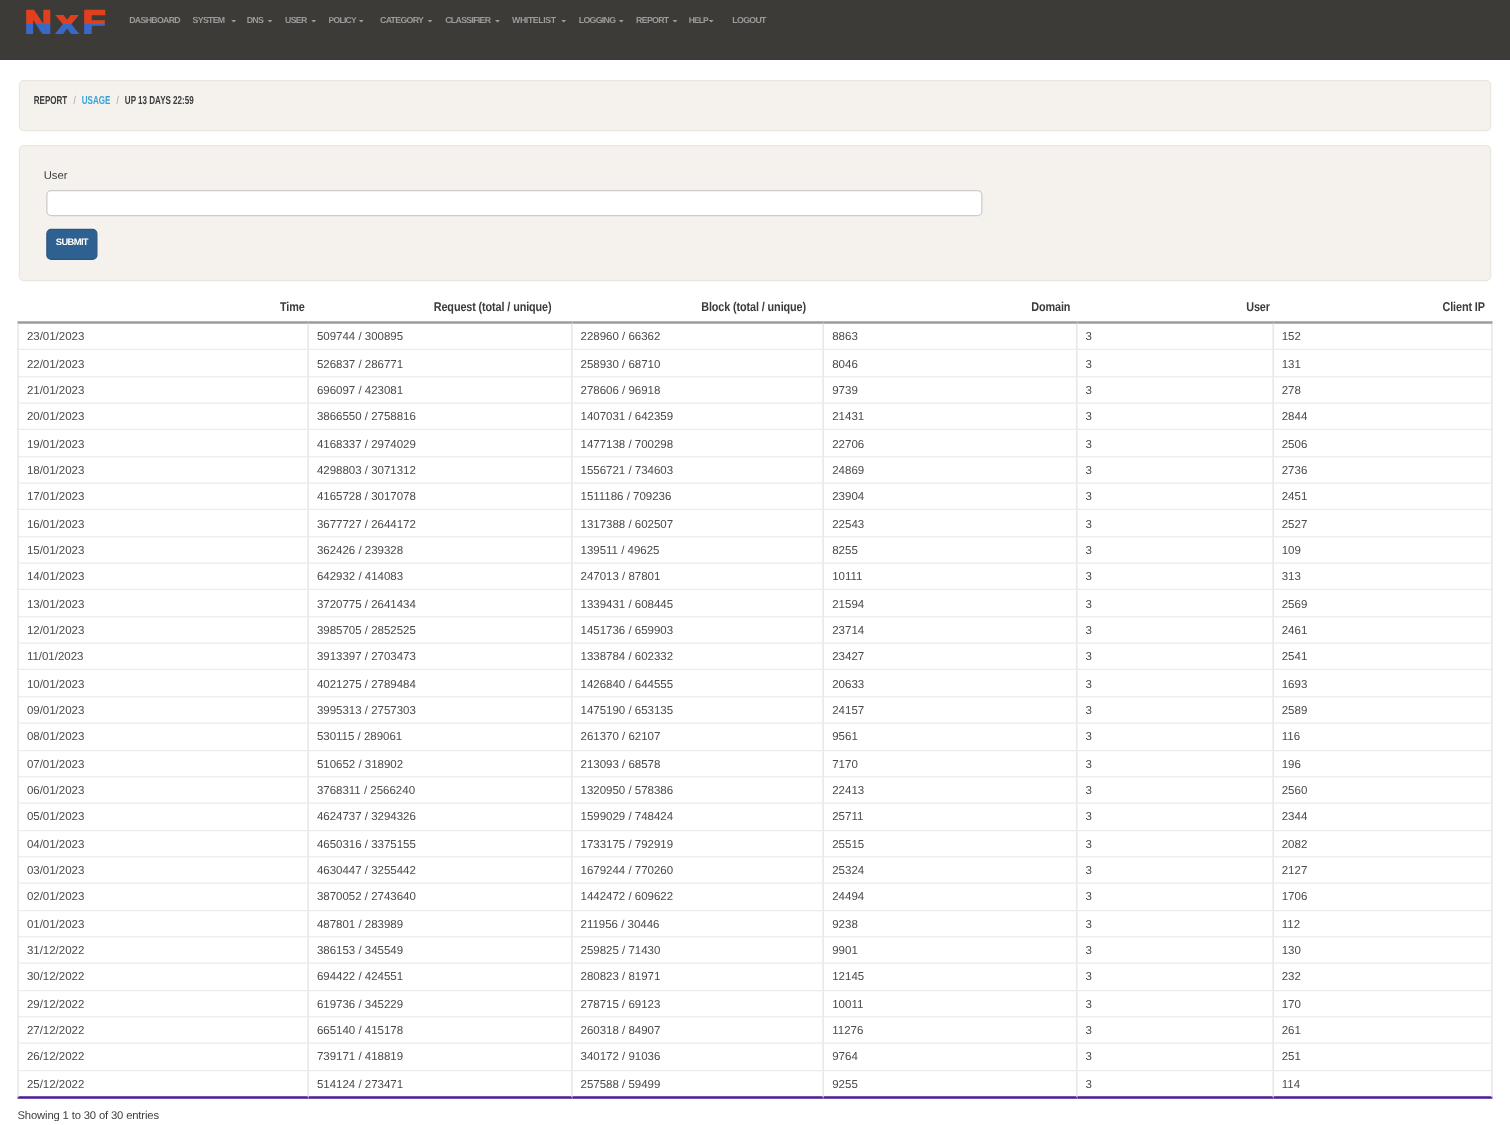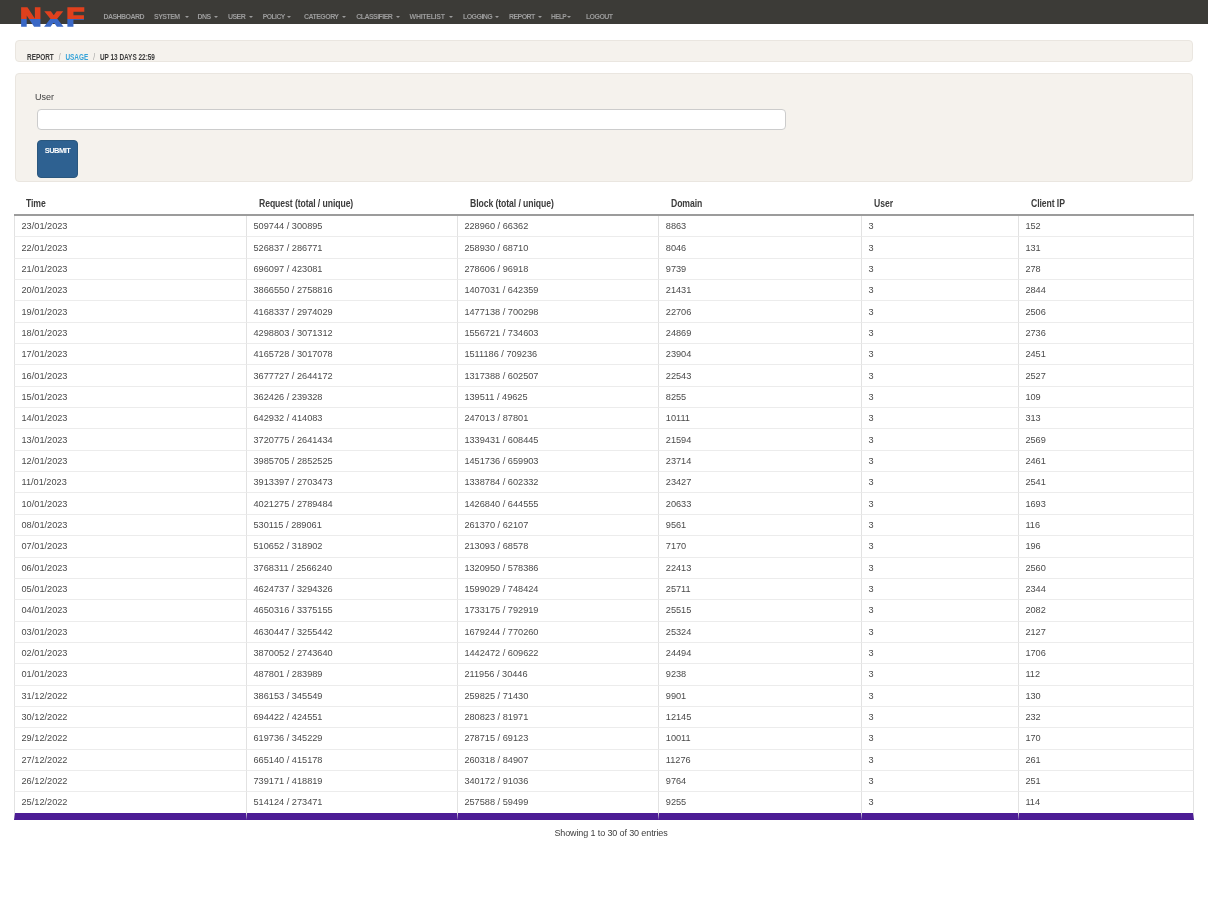--- a/index.html
+++ b/index.html
@@ -1,33 +1,33 @@
 <!DOCTYPE html>
 <html><head><meta charset="utf-8">
 <style>
 html,body{margin:0;padding:0;background:#fff;}
 body{font-family:"Liberation Sans",sans-serif;width:1208px;}
-.nav{position:relative;height:24px;background:#3c3b37;}
+.nav{position:relative;height:48px;background:#3c3b37;}
 .mi{position:absolute;top:0;height:36px;line-height:34.5px;font-size:7px;font-weight:bold;letter-spacing:-0.55px;color:#9b9b9b;white-space:nowrap;}
 .caret{position:absolute;top:16.3px;width:0;height:0;border-left:2.3px solid transparent;border-right:2.3px solid transparent;border-top:2.8px solid #9b9b9b;}
-.crumb{margin:16px 15px 0 15px;height:22px;background:#f5f2ed;border:1px solid #eae6e0;border-radius:4px;box-sizing:border-box;line-height:27.5px;padding-left:11px;white-space:nowrap;}
+.crumb{margin:16px 15px 0 15px;height:41px;background:#f5f2ed;border:1px solid #eae6e0;border-radius:4px;box-sizing:border-box;line-height:27.5px;padding-left:11px;white-space:nowrap;}
 .crumbtx{display:inline-block;transform:scaleX(0.70);transform-origin:0 50%;font-size:9.2px;font-weight:bold;color:#3b3b3b;}
 .crumb .sep{color:#9a9a9a;margin:0 7px;font-weight:normal;}
 .crumb .lnk{color:#36a3d9;}
 .panel{margin:11px 15px 0 15px;height:109px;background:#f5f2ed;border:1px solid #eae6e0;border-radius:4px;box-sizing:border-box;padding:18px 0 0 21px;}
 .lbl{font-size:9px;color:#3d3d3d;margin:0 0 7px -2px;}
 .inp{width:749px;height:21.3px;background:#fff;border:1px solid #ccc;border-radius:4px;box-sizing:border-box;}
-.btn{margin-top:9.5px;width:41px;height:38px;background:#2e6191;border:1px solid #2a577e;border-radius:4px;box-sizing:border-box;color:#fff;font-size:7.5px;font-weight:bold;letter-spacing:-0.5px;text-align:center;line-height:20.5px;}
+.btn{margin-top:9.5px;width:41px;height:25px;background:#2e6191;border:1px solid #2a577e;border-radius:4px;box-sizing:border-box;color:#fff;font-size:7.5px;font-weight:bold;letter-spacing:-0.5px;text-align:center;line-height:20.5px;}
 table{border-collapse:separate;border-spacing:0;table-layout:fixed;margin:9px 0 0 14px;width:1180.2px;}
-th{height:21px;vertical-align:middle;border-bottom:2px solid #9c9c9c;padding:2px 0 0 12px;text-align:left;font-size:10.2px;}
+th{height:21px;vertical-align:middle;border-bottom:2px solid #9c9c9c;padding:2px 0 0 12px;text-align:right;font-size:10.2px;}
 th span{display:inline-block;transform:scaleX(0.85);transform-origin:0 50%;font-weight:bold;letter-spacing:-0.1px;color:#3b3b3b;white-space:nowrap;}
 td{font-size:9.2px;color:#4a4a4a;padding:0 0 0 6.5px;height:20.35px;vertical-align:middle;border-bottom:1px solid #ececec;border-right:1px solid #e2e2e2;white-space:nowrap;overflow:hidden;}
 td:first-child{border-left:1px solid #e2e2e2;margin-left:24px;}
-tr:last-child td{border-bottom:7px solid #4c1d95;}
-.info{margin:8px 0 0 14px;font-size:9px;letter-spacing:-0.12px;color:#3d3d3d;text-align:center;}
+tr:last-child td{border-bottom:2px solid #4c1d95;}
+.info{margin:8px 0 0 14px;font-size:9px;letter-spacing:-0.12px;color:#3d3d3d;}
 </style></head>
 <body>
 <div class="nav">
 <svg width="100" height="36" style="position:absolute;left:0;top:0">
 <defs>
         <linearGradient id="g" x1="0" y1="7.8" x2="0" y2="26.5" gradientUnits="userSpaceOnUse">
 <stop offset="0.607" stop-color="#e0401d"></stop>
           <stop offset="0.607" stop-color="#3a68c6"></stop>
 </linearGradient>
       </defs>
@@ -188,20 +188,28 @@
       </tr>
 <tr>
         <td>10/01/2023</td>
         <td>4021275 / 2789484</td>
         <td>1426840 / 644555</td>
         <td>20633</td>
         <td>3</td>
         <td>1693</td>
       </tr>
 <tr>
+        <td>09/01/2023</td>
+        <td>3995313 / 2757303</td>
+        <td>1475190 / 653135</td>
+        <td>24157</td>
+        <td>3</td>
+        <td>2589</td>
+      </tr>
+<tr>
         <td>08/01/2023</td>
         <td>530115 / 289061</td>
         <td>261370 / 62107</td>
         <td>9561</td>
         <td>3</td>
         <td>116</td>
       </tr>
 <tr>
         <td>07/01/2023</td>
         <td>510652 / 318902</td>

